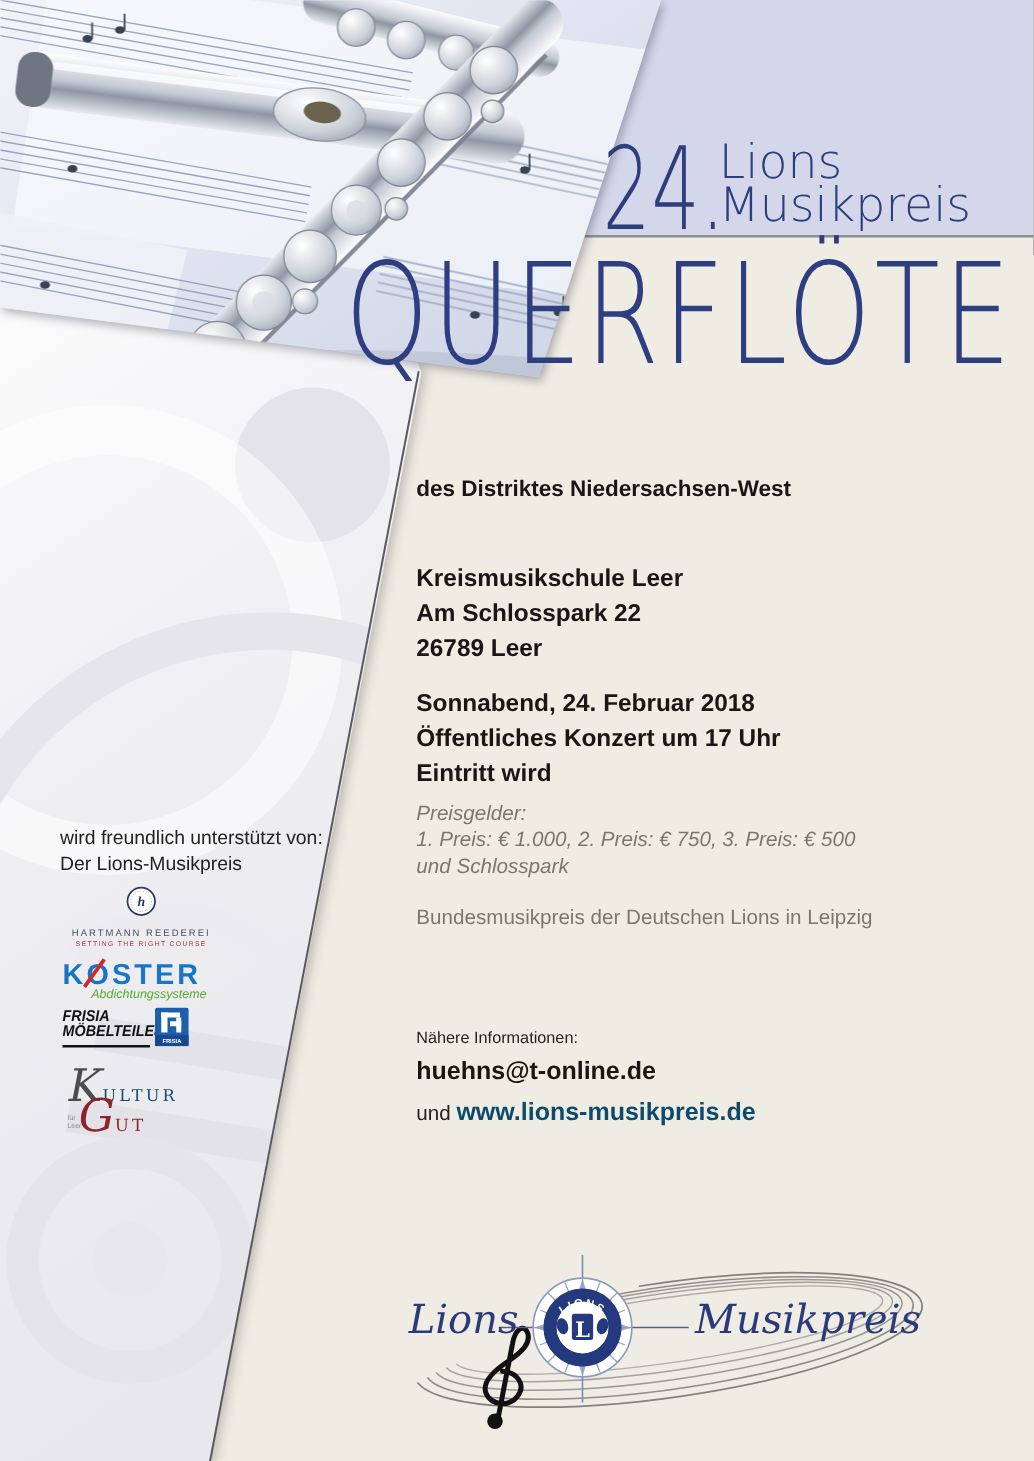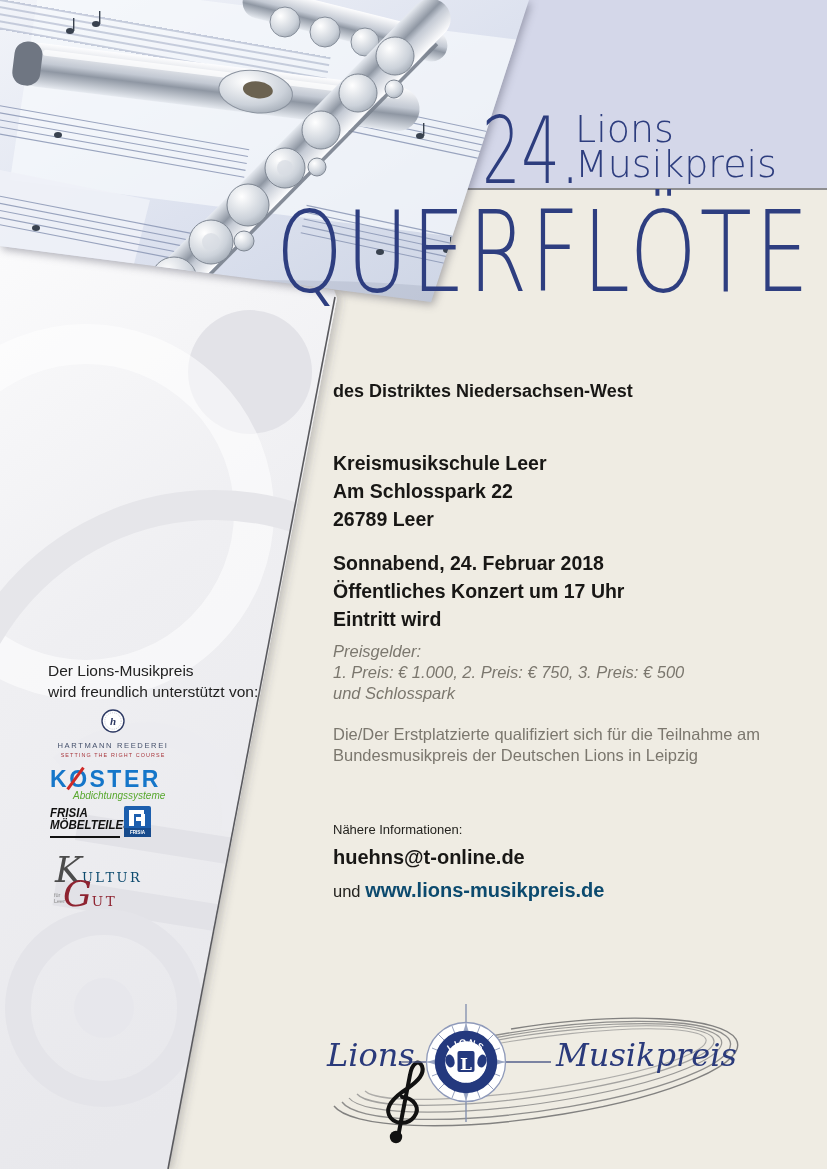--- a/index.html
+++ b/index.html
@@ -243,31 +243,30 @@
       <div>Sonnabend, 24. Februar 2018</div>
       <div>Öffentliches Konzert um 17 Uhr</div>
       <div>Eintritt wird</div>
     </div>
     <div class="abs prizes">
       <div>Preisgelder:</div>
       <div>1. Preis: € 1.000, 2. Preis: € 750, 3. Preis: € 500</div>
       <div>und Schlosspark</div>
     </div>
     <div class="abs qualif">
-      <div>Die/Der Erstplatzierte qualifiziert sich für die Teilnahme am</div>
       <div>Bundesmusikpreis der Deutschen Lions in Leipzig</div>
     </div>
     <div class="abs infolabel">Nähere Informationen:</div>
     <div class="abs email">huehns@t-online.de</div>
     <div class="abs website-line"><span>und </span><b>www.lions-musikpreis.de</b></div>
   </div>
 
   <div class="abs sp-intro">
+    <div>wird freundlich unterstützt von:</div>
     <div>Der Lions-Musikpreis</div>
-    <div>wird freundlich unterstützt von:</div>
   </div>
 
   <div class="abs hartmann">
     <svg class="ring" width="26" height="26" viewBox="0 0 26 26">
       <circle cx="13" cy="13" r="11" fill="#ffffff" stroke="#2e3a64" stroke-width="1.4"></circle>
       <circle cx="13" cy="13" r="8.2" fill="none" stroke="#8a93ab" stroke-width="0.5" stroke-dasharray="1,1.2"></circle>
       <text x="13" y="17" text-anchor="middle" font-family="Liberation Serif,serif" font-style="italic" font-weight="bold" font-size="11" fill="#2e3a64">h</text>
     </svg>
     <div class="hname">HARTMANN REEDEREI</div>
     <div class="htag">SETTING THE RIGHT COURSE</div>

